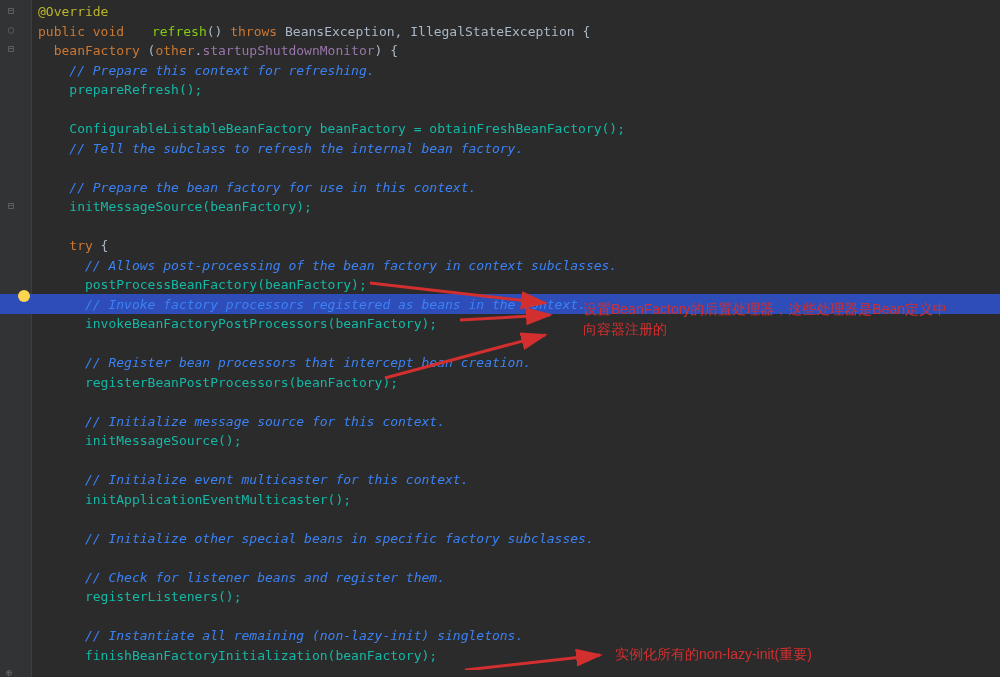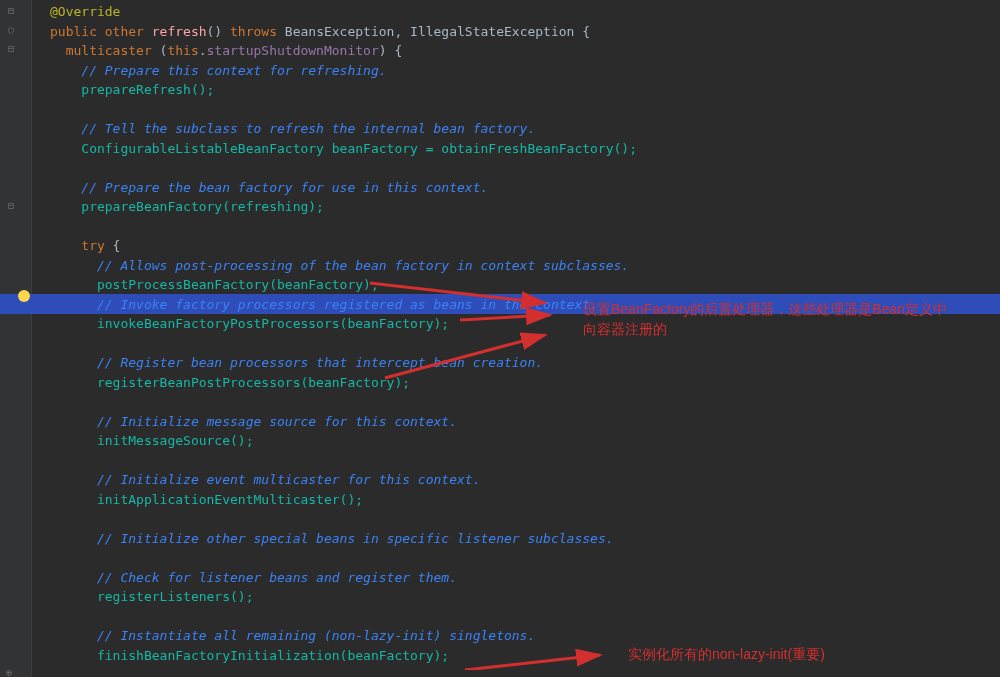--- a/index.html
+++ b/index.html
@@ -51,24 +51,24 @@
       height: 19.5px;
     }
     .highlight-line {
       position: absolute;
       left: 0;
       right: 0;
       height: 19.5px;
       background: #2f4db8;
       z-index: 0;
     }
-    .code-area .line { position: relative; z-index: 1; margin-left: 12px; }
+    .code-area .line { position: relative; z-index: 1; }
     .kw { color: #cc7832; }
     .ann { color: #bbb529; }
-    .method-decl { color: #fca5a5; }
+    .method-decl { color: #84cc16; padding-left: 20px; }
     .str, .comment { color: #3b82f6; }
     .comment { font-style: italic; }
     .paren { color: #a9b7c6; }
     .field { color: #9876aa; }
     .call { color: #14b8a6; }
     .text { color: #a9b7c6; }
     .annot {
       position: absolute;
       color: #d32f2f;
       font-family: 'PingFang SC', 'Hiragino Sans GB', sans-serif;
@@ -92,47 +92,47 @@
   <span class="gutter-icon" style="top:198px;">⊟</span>
   <span class="gutter-icon" style="top:665px;left:6px;">⊕</span>
 </div>
 
 <div class="bulb"></div>
 
 <div class="highlight-line" style="top:294px;"></div>
 
 <div class="code-area">
   <div class="line"><span class="ann">@Override</span></div>
-  <div class="line"><span class="kw">public other</span><span class="method-decl"> refresh</span><span class="paren">() </span><span class="kw">throws</span><span class="text"> BeansException, IllegalStateException {</span></div>
-  <div class="line">  <span class="kw">multicaster</span><span class="paren"> (</span><span class="kw">this</span><span class="paren">.</span><span class="field">startupShutdownMonitor</span><span class="paren">) {</span></div>
+  <div class="line"><span class="kw">public void</span><span class="method-decl"> refresh</span><span class="paren">() </span><span class="kw">throws</span><span class="text"> BeansException, IllegalStateException {</span></div>
+  <div class="line">  <span class="kw">beanFactory</span><span class="paren"> (</span><span class="kw">other</span><span class="paren">.</span><span class="field">startupShutdownMonitor</span><span class="paren">) {</span></div>
   <div class="line">    <span class="comment">// Prepare this context for refreshing.</span></div>
   <div class="line">    <span class="call">prepareRefresh();</span></div>
   <div class="line"> </div>
+  <div class="line">    <span class="call">ConfigurableListableBeanFactory beanFactory = obtainFreshBeanFactory();</span></div>
   <div class="line">    <span class="comment">// Tell the subclass to refresh the internal bean factory.</span></div>
-  <div class="line">    <span class="call">ConfigurableListableBeanFactory beanFactory = obtainFreshBeanFactory();</span></div>
   <div class="line"> </div>
   <div class="line">    <span class="comment">// Prepare the bean factory for use in this context.</span></div>
-  <div class="line">    <span class="call">prepareBeanFactory(refreshing);</span></div>
+  <div class="line">    <span class="call">initMessageSource(beanFactory);</span></div>
   <div class="line"> </div>
   <div class="line">    <span class="kw">try</span><span class="paren"> {</span></div>
   <div class="line">      <span class="comment">// Allows post-processing of the bean factory in context subclasses.</span></div>
   <div class="line">      <span class="call">postProcessBeanFactory(beanFactory);</span></div>
   <div class="line">      <span class="comment">// Invoke factory processors registered as beans </span><span class="comment">in the context.</span></div>
   <div class="line">      <span class="call">invokeBeanFactoryPostProcessors(beanFactory);</span></div>
   <div class="line"> </div>
   <div class="line">      <span class="comment">// Register bean processors that intercept bean creation.</span></div>
   <div class="line">      <span class="call">registerBeanPostProcessors(beanFactory);</span></div>
   <div class="line"> </div>
   <div class="line">      <span class="comment">// Initialize message source for this context.</span></div>
   <div class="line">      <span class="call">initMessageSource();</span></div>
   <div class="line"> </div>
   <div class="line">      <span class="comment">// Initialize event multicaster for this context.</span></div>
   <div class="line">      <span class="call">initApplicationEventMulticaster();</span></div>
   <div class="line"> </div>
-  <div class="line">      <span class="comment">// Initialize other special beans in specific listener subclasses.</span></div>
+  <div class="line">      <span class="comment">// Initialize other special beans in specific factory subclasses.</span></div>
   <div class="line"> </div>
   <div class="line">      <span class="comment">// Check for listener beans and register them.</span></div>
   <div class="line">      <span class="call">registerListeners();</span></div>
   <div class="line"> </div>
   <div class="line">      <span class="comment">// Instantiate all remaining (non-lazy-init) singletons.</span></div>
   <div class="line">      <span class="call">finishBeanFactoryInitialization(beanFactory);</span></div>
 
 </div>
 
 <svg class="arrow" style="left:360px;top:258px;" width="200" height="60">
@@ -169,13 +169,13 @@
       </marker>
     </defs>
   <line x1="5" y1="40" x2="140" y2="25" stroke="#d32f2f" stroke-width="3" marker-end="url(#ah4)"></line>
 </svg>
 
 <div class="annot" style="left:583px; top:300px;">
   <div>设置BeanFactory的后置处理器，这些处理器是Bean定义中</div>
   <div>向容器注册的</div>
 </div>
 
-<div class="annot" style="left:628px; top:645px;">实例化所有的non-lazy-init(重要)</div>
+<div class="annot" style="left:615px; top:645px;">实例化所有的non-lazy-init(重要)</div>
 
 </body></html>

